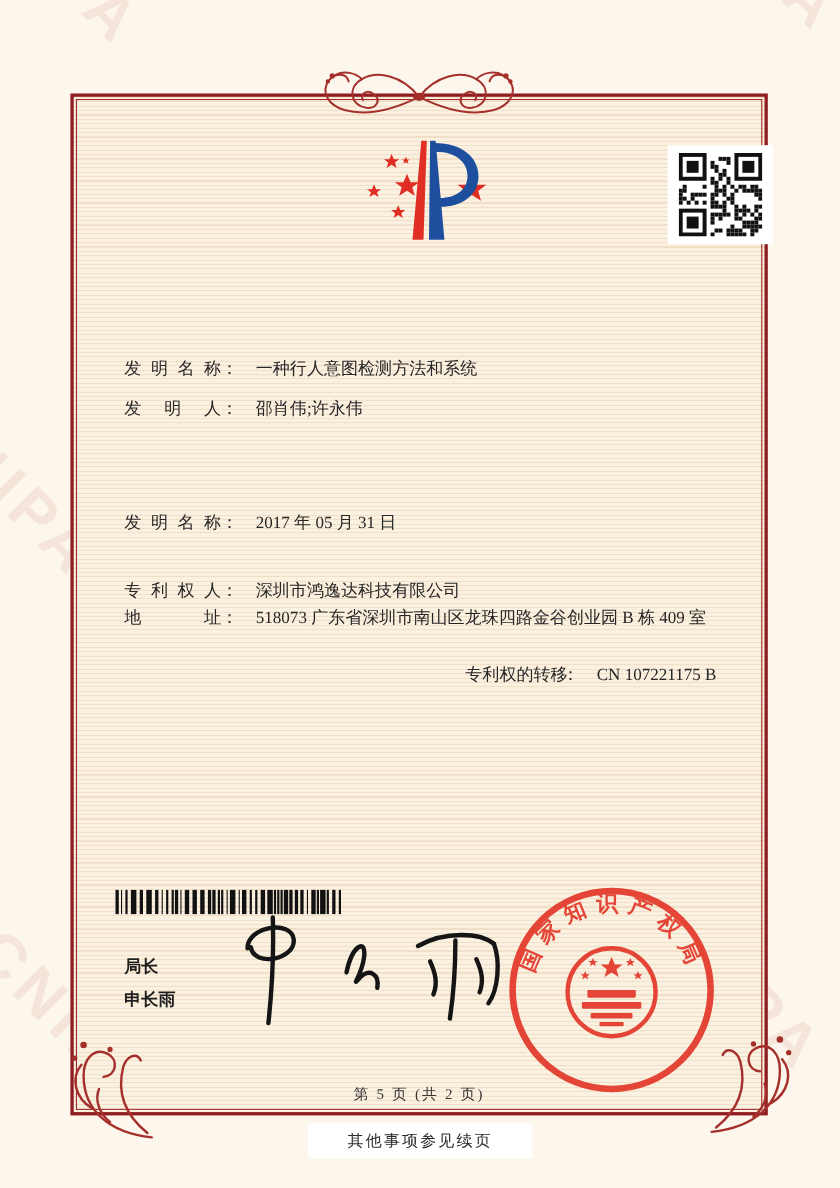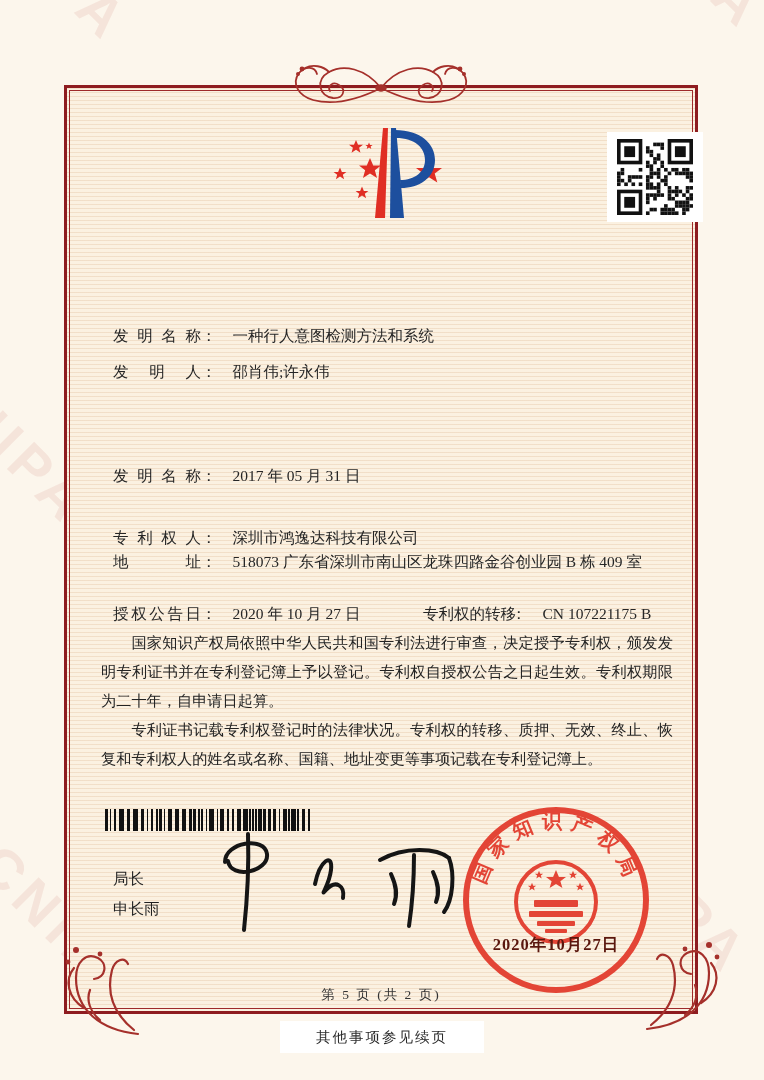--- a/index.html
+++ b/index.html
@@ -34,21 +34,21 @@
   .title{position:absolute;left:0;right:0;top:144px;text-align:center;font-size:38px;font-weight:700;letter-spacing:17px;text-indent:17px;color:#222;}
   .frow{position:absolute;left:46px;font-size:15.5px;line-height:23px;white-space:nowrap;}
   .flabel{display:inline-block;width:88px;text-align:justify;text-align-last:justify;vertical-align:top;}
   .fvalue{vertical-align:top;margin-left:16px;}
   .fvalue.wrap{display:inline-block;width:458px;white-space:normal;}
   .frow-col2{position:absolute;left:310px;top:0;}
   .paras{position:absolute;left:34px;top:540px;width:572px;font-size:15.2px;line-height:29px;text-align:justify;color:#232323;}
   .paras p{margin:0;text-indent:2em;}
   .barcode{position:absolute;left:38px;top:721px;width:208px;height:22px;display:flex;align-items:stretch;}
   .barcode i{display:block;height:100%;}
-  .director{position:absolute;left:46px;font-family:"Liberation Sans","DejaVu Sans",sans-serif;font-weight:400;font-size:15.5px;color:#1f1f1f;}
+  .director{position:absolute;left:46px;font-family:"Liberation Sans","DejaVu Sans",sans-serif;font-weight:700;font-size:15.5px;color:#1f1f1f;}
   .d1{top:781px;} .d2{top:811px;}
   .signature{position:absolute;left:128px;top:740px;}
   .seal{position:absolute;left:394px;top:717px;width:190px;height:190px;}
   .seal-date{position:absolute;left:394px;top:846px;width:190px;text-align:center;
     font-size:16.5px;font-weight:700;letter-spacing:1px;color:#5a170e;}
   .page-info{position:absolute;left:0;right:0;top:898px;text-align:center;font-size:13.5px;letter-spacing:2px;color:#333;}
   .note-box{position:absolute;left:280px;top:1021px;width:204px;height:32px;background:#ffffff;
     display:flex;align-items:center;justify-content:center;font-size:14.5px;letter-spacing:2px;color:#2b2b2b;}
 </style>
 </head>
@@ -264,28 +264,23 @@
   <div class="frow" style="top:376px">
     <span class="flabel">发明名称</span><span>：</span><span class="fvalue">2017 年 05 月 31 日</span>
   </div>
   <div class="frow" style="top:438px">
     <span class="flabel">专利权人</span><span>：</span><span class="fvalue">深圳市鸿逸达科技有限公司</span>
   </div>
   <div class="frow" style="top:462px">
     <span class="flabel">地址</span><span>：</span><span class="fvalue wrap">518073 广东省深圳市南山区龙珠四路金谷创业园 B 栋 409 室</span>
   </div>
   <div class="frow" style="top:514px">
-    <span><span class="flabel">授权公告日</span><span>：</span><span class="fvalue">2020 年 10 月 27 日</span></span>
     <span class="frow-col2"><span class="flabel">专利权的转移</span><span>：</span><span class="fvalue">CN 107221175 B</span></span>
   </div>
 
-  <div class="paras">
-    <p>国家知识产权局依照中华人民共和国专利法进行审查，决定授予专利权，颁发发明专利证书并在专利登记簿上予以登记。专利权自授权公告之日起生效。专利权期限为二十年，自申请日起算。</p>
-    <p>专利证书记载专利权登记时的法律状况。专利权的转移、质押、无效、终止、恢复和专利权人的姓名或名称、国籍、地址变更等事项记载在专利登记簿上。</p>
-  </div>
 
   <div class="barcode" id="barcode">
       <i style="width:3.2px;background:#111"></i>
       <i style="width:1.5px"></i>
       <i style="width:1.6px;background:#111"></i>
       <i style="width:3px"></i>
       <i style="width:1.6px;background:#111"></i>
       <i style="width:3px"></i>
       <i style="width:4.800000000000001px;background:#111"></i>
       <i style="width:3px"></i>
@@ -394,18 +389,17 @@
         <path transform="translate(112,70) scale(4.2)" d="M0,-1 L0.294,-0.309 1,-0.309 0.44,0.118 0.64,0.809 0,0.4 -0.64,0.809 -0.44,0.118 -1,-0.309 -0.294,-0.309 Z"></path>
         <path transform="translate(71,82) scale(4.2)" d="M0,-1 L0.294,-0.309 1,-0.309 0.44,0.118 0.64,0.809 0,0.4 -0.64,0.809 -0.44,0.118 -1,-0.309 -0.294,-0.309 Z"></path>
         <path transform="translate(119,82) scale(4.2)" d="M0,-1 L0.294,-0.309 1,-0.309 0.44,0.118 0.64,0.809 0,0.4 -0.64,0.809 -0.44,0.118 -1,-0.309 -0.294,-0.309 Z"></path>
         <rect x="73" y="95" width="44" height="7" rx="1"></rect>
         <rect x="68" y="106" width="54" height="6" rx="1"></rect>
         <rect x="76" y="116" width="38" height="5" rx="1"></rect>
         <rect x="84" y="124" width="22" height="4" rx="1"></rect>
       </g>
     </g>
   </svg>
-  <div class="seal-date">2020年10月27日</div>
 
   <div class="page-info">第 5 页 (共 2 页)</div>
 </div>
 
 <div class="note-box">其他事项参见续页</div>
 
 </body></html>

